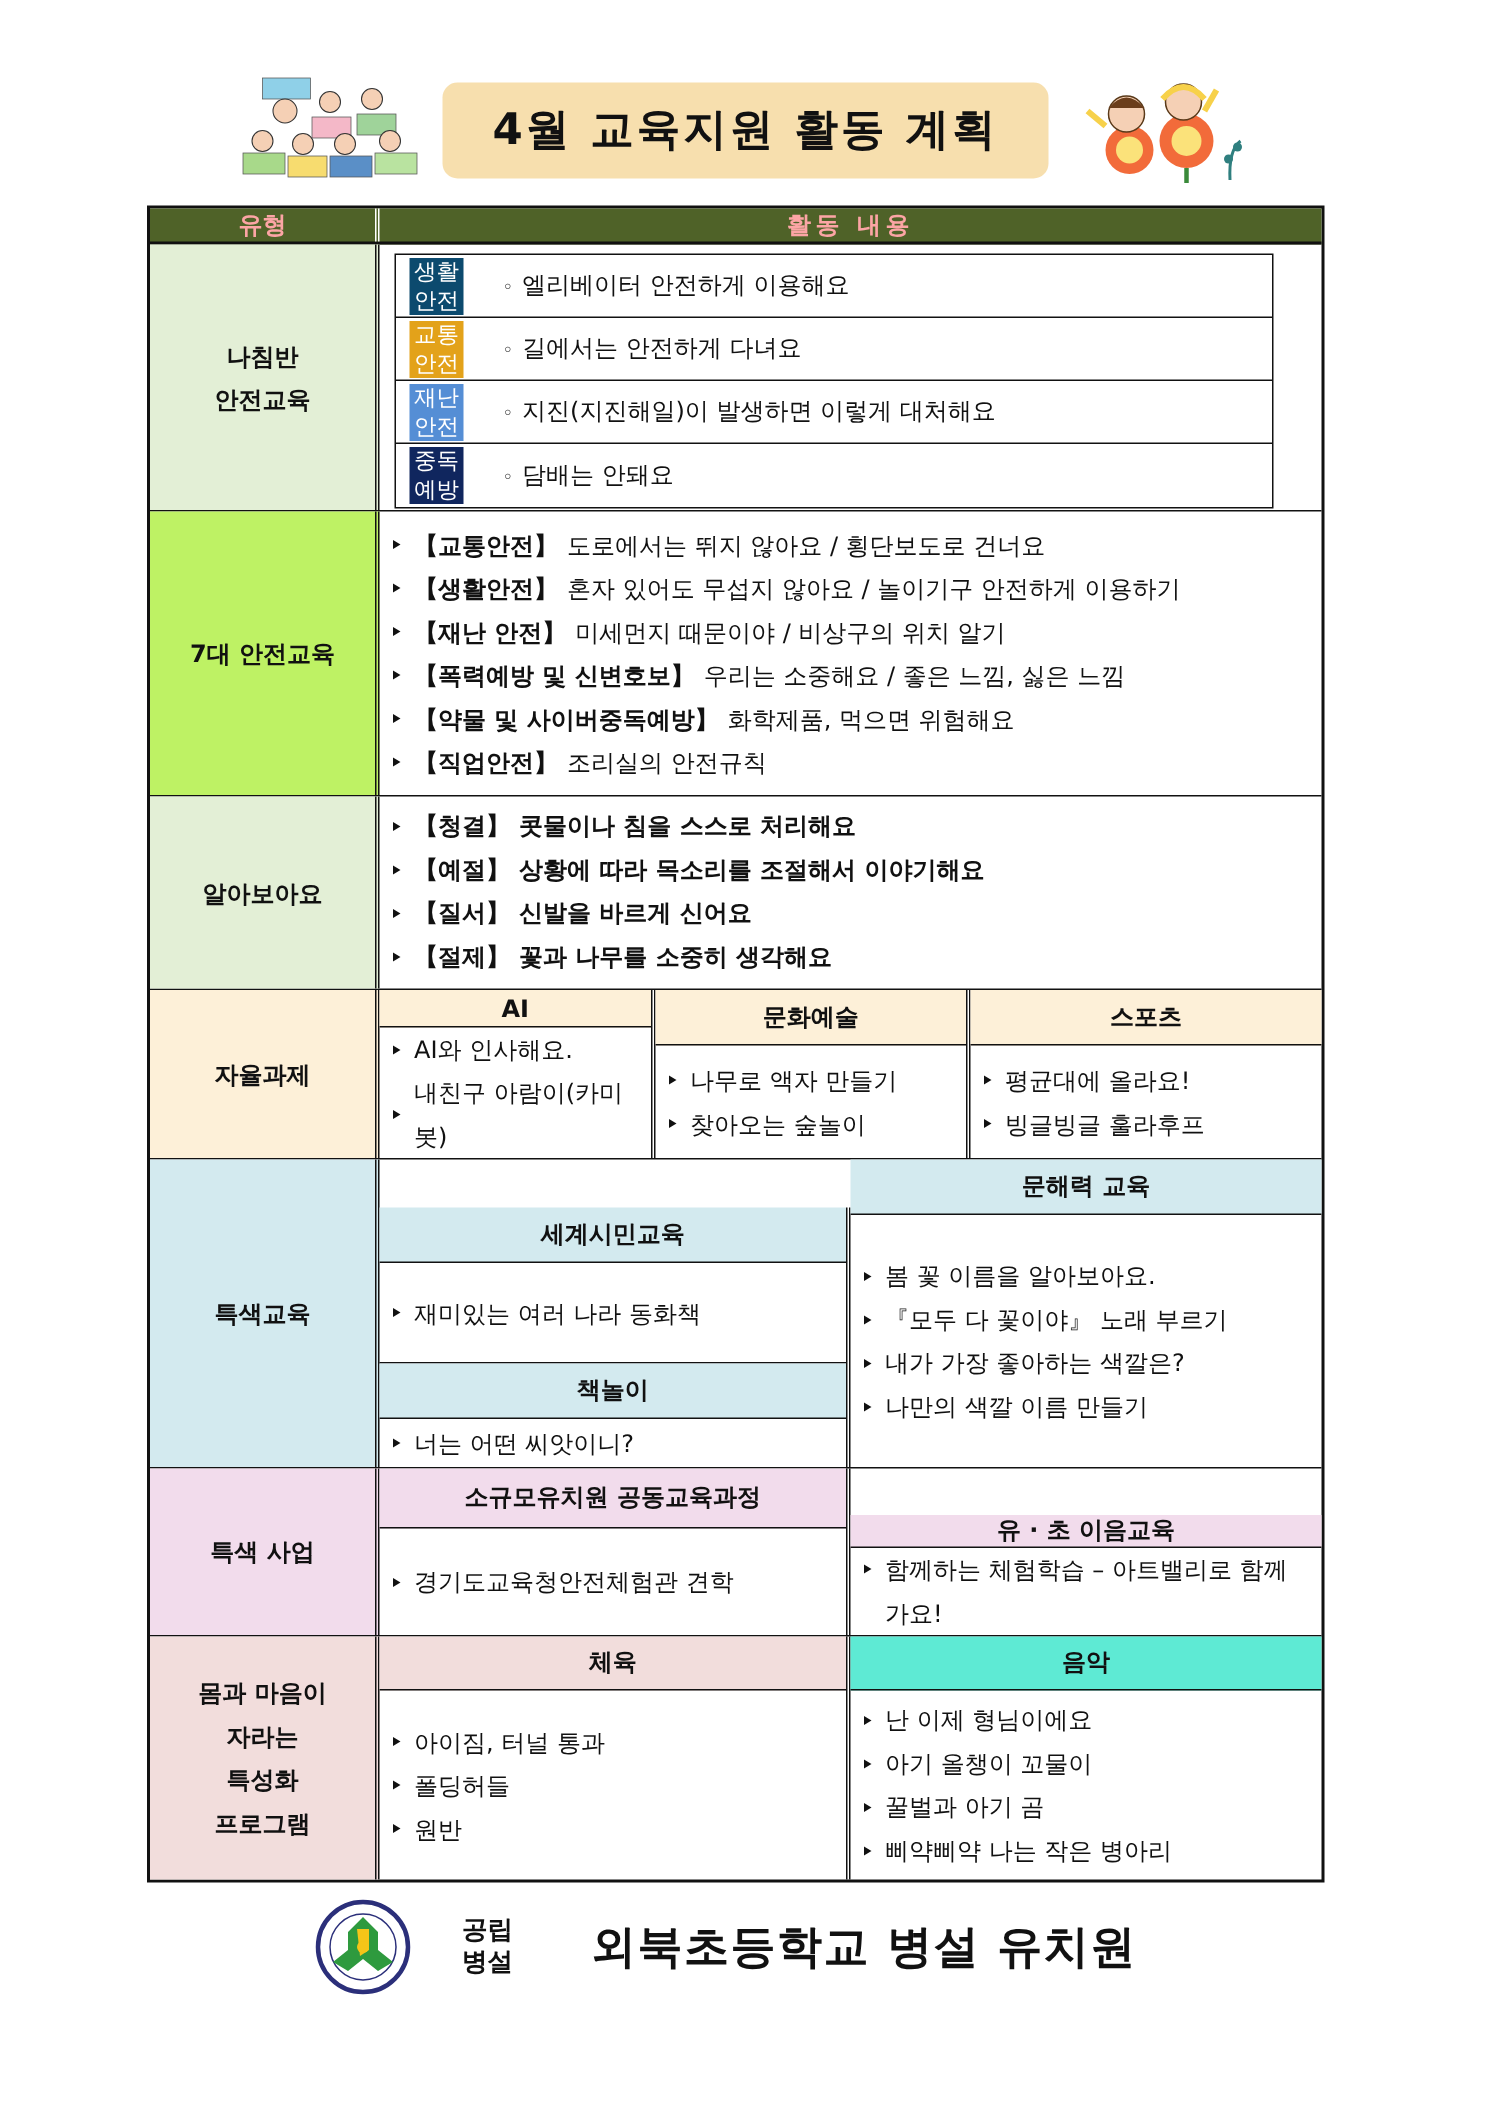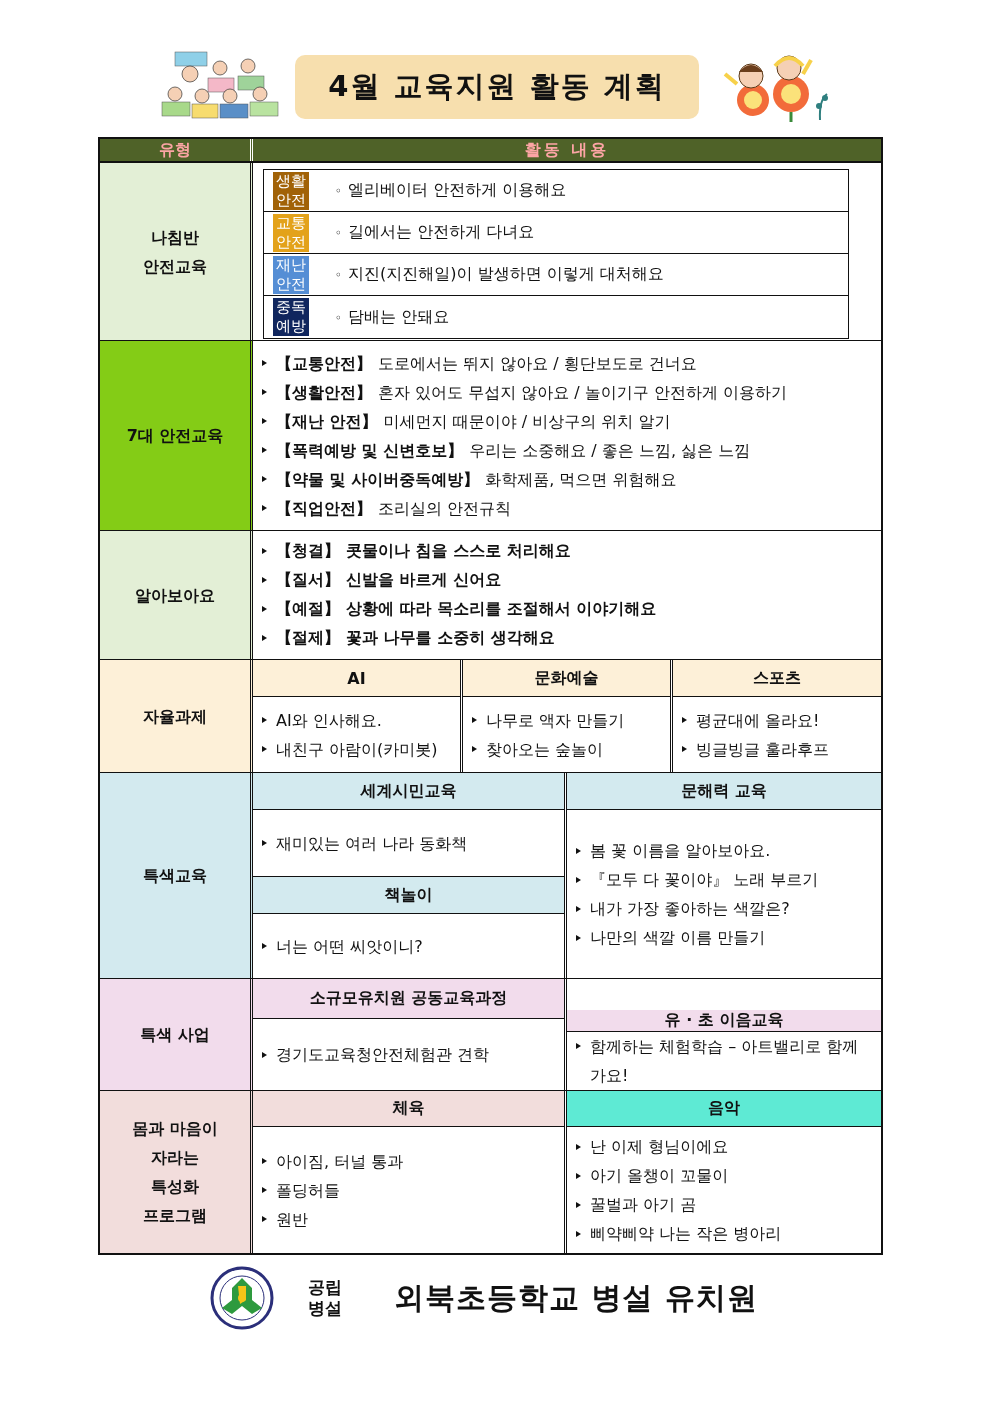--- a/index.html
+++ b/index.html
@@ -104,21 +104,21 @@
     <div class="c1">유형</div>
     <div class="c2">활동 내용</div>
   </div>
 
   <div class="row" style="height:178px;">
     <div class="label" style="background:#e3efd6;">나침반
 안전교육</div>
     <div class="content">
       <div class="inner">
         <div class="inner-row">
-          <div class="badge" style="background:#a16207;">
+          <div class="badge" style="background:#0c4a6e;">
             <span>생활</span>
             <span>안전</span>
           </div>
           <span class="inner-text">엘리베이터 안전하게 이용해요</span>
         </div>
         <div class="inner-row">
           <div class="badge" style="background:#e3a21a;">
             <span>교통</span>
             <span>안전</span>
           </div>
@@ -136,21 +136,21 @@
             <span>중독</span>
             <span>예방</span>
           </div>
           <span class="inner-text">담배는 안돼요</span>
         </div>
       </div>
     </div>
   </div>
 
   <div class="row" style="height:190px;">
-    <div class="label" style="background:#84cc16;text-align:center;">7대 안전교육</div>
+    <div class="label" style="background:#bef264;text-align:center;">7대 안전교육</div>
     <div class="content list-pad" style="display:flex;flex-direction:column;justify-content:center;">
       <div class="bul">
           <span class="tri"></span>
           <b>【교통안전】</b>
           <span>도로에서는 뛰지 않아요 / 횡단보도로 건너요</span>
         </div>
       <div class="bul">
           <span class="tri"></span>
           <b>【생활안전】</b>
           <span>혼자 있어도 무섭지 않아요 / 놀이기구 안전하게 이용하기</span>
@@ -181,41 +181,41 @@
   <div class="row" style="height:129px;">
     <div class="label" style="background:#e3efd6;">알아보아요</div>
     <div class="content list-pad" style="display:flex;flex-direction:column;justify-content:flex-start;font-weight:bold;">
       <div class="bul">
           <span class="tri"></span>
           <b>【청결】</b>
           <span>콧물이나 침을 스스로 처리해요</span>
         </div>
       <div class="bul">
           <span class="tri"></span>
+          <b>【예절】</b>
+          <span>상황에 따라 목소리를 조절해서 이야기해요</span>
+        </div>
+      <div class="bul">
+          <span class="tri"></span>
           <b>【질서】</b>
           <span>신발을 바르게 신어요</span>
         </div>
       <div class="bul">
           <span class="tri"></span>
-          <b>【예절】</b>
-          <span>상황에 따라 목소리를 조절해서 이야기해요</span>
-        </div>
-      <div class="bul">
-          <span class="tri"></span>
           <b>【절제】</b>
           <span>꽃과 나무를 소중히 생각해요</span>
         </div>
     </div>
   </div>
 
   <div class="row" style="height:113px;">
     <div class="label" style="background:#fdf0d8;">자율과제</div>
     <div class="content">
       <div class="subgrid">
-        <div class="subcol dbl-right" style="width:210px;">
+        <div class="subcol dbl-right" style="width:184px;">
           <div class="subhead" style="background:#fdf0d8;">AI</div>
           <div class="subbody">
             <div class="bul">
                 <span class="tri"></span>
                 <span>AI와 인사해요.</span>
               </div>
             <div class="bul">
                 <span class="tri"></span>
                 <span>내친구 아람이(카미봇)</span>
               </div>
@@ -248,21 +248,21 @@
           </div>
         </div>
       </div>
     </div>
   </div>
 
   <div class="row" style="height:206px;">
     <div class="label" style="background:#d3eaef;">특색교육</div>
     <div class="content">
       <div class="subgrid">
-        <div class="subcol dbl-right" style="width:314px;">
+        <div class="subcol dbl-right" style="width:314px;margin-top:32px;">
           <div class="subhead" style="background:#d3eaef;">세계시민교육</div>
           <div class="subbody" style="flex:none;height:67px;border-bottom:1px solid #111;">
             <div class="bul">
                 <span class="tri"></span>
                 <span>재미있는 여러 나라 동화책</span>
               </div>
           </div>
           <div class="subhead" style="background:#d3eaef;">책놀이</div>
           <div class="subbody">
             <div class="bul">

